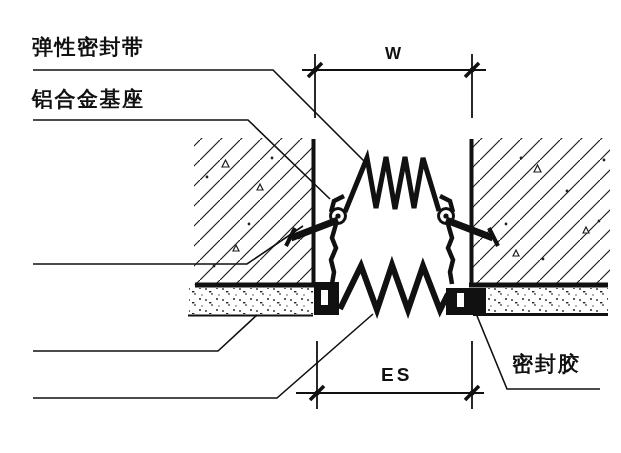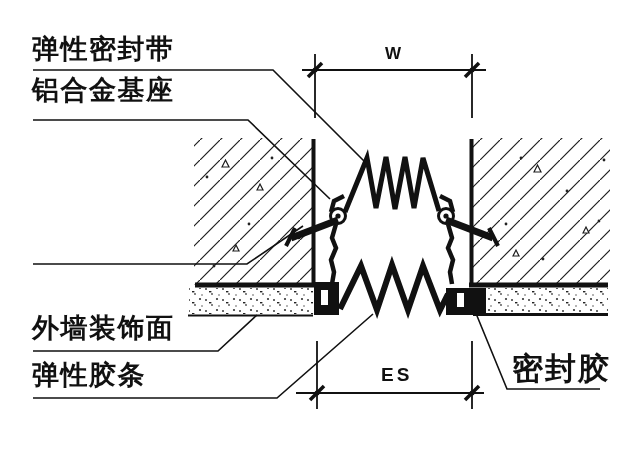--- a/index.html
+++ b/index.html
@@ -2,25 +2,25 @@
 <html><head>
 <meta charset="utf-8">
 <style>
   html,body{margin:0;padding:0;background:#fff;}
   #canvas{
     position:relative;width:621px;height:453px;background:#ffffff;
     font-family:"Liberation Sans",sans-serif;overflow:hidden;
   }
   #drawing{position:absolute;left:0;top:0;}
   .callout{
-    position:absolute;color:#111;font-weight:bold;font-size:27px;
+    position:absolute;color:#111;font-weight:bold;font-size:21px;
     letter-spacing:1.5px;line-height:1;white-space:nowrap;
     font-family:"Liberation Sans",sans-serif;
   }
-  .callout.big{font-size:31px;letter-spacing:2px;}
+  .callout.big{font-size:21px;letter-spacing:2px;}
   .dimtext{font:bold 17px "Liberation Sans",sans-serif;fill:#111;}
   .dimtext.es{font-size:19px;letter-spacing:3px;}
 </style>
 </head>
 <body>
 
 <div id="canvas">
 
   <svg id="drawing" width="621" height="453" viewBox="0 0 621 453">
     <defs>
@@ -141,17 +141,15 @@
       <line x1="296" y1="393" x2="484" y2="393" stroke="#111" stroke-width="2"></line>
       <line x1="310" y1="400" x2="324" y2="386" stroke="#111" stroke-width="3.5"></line>
       <line x1="465" y1="400" x2="479" y2="386" stroke="#111" stroke-width="3.5"></line>
       <circle cx="317" cy="393" r="2.5" fill="#111"></circle>
       <circle cx="472" cy="393" r="2.5" fill="#111"></circle>
       <text x="381" y="381" class="dimtext es">ES</text>
     </g>
   </svg>
 
   <div class="callout" style="left:32px;top:36px">弹性密封带</div>
-  <div class="callout" style="left:32px;top:77px">铝合金基座</div>
-  <div class="callout" style="left:32px;top:315px">外墙装饰面</div>
-  <div class="callout" style="left:32px;top:362px">弹性胶条</div>
+  <div class="callout" style="left:32px;top:88px">铝合金基座</div>
   <div class="callout big" style="left:512px;top:353px">密封胶</div>
 </div>
 
 </body></html>

